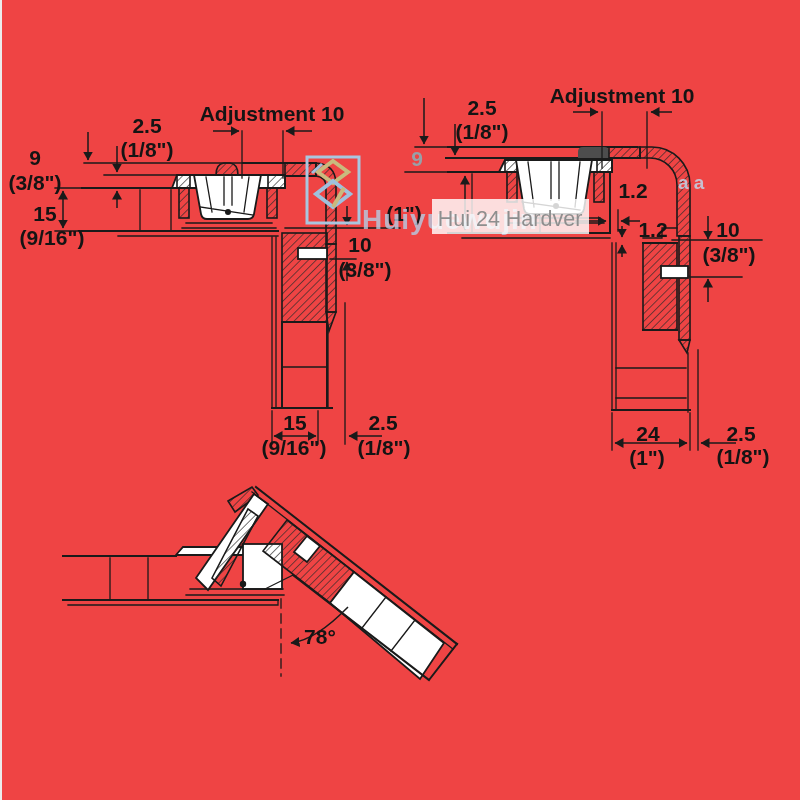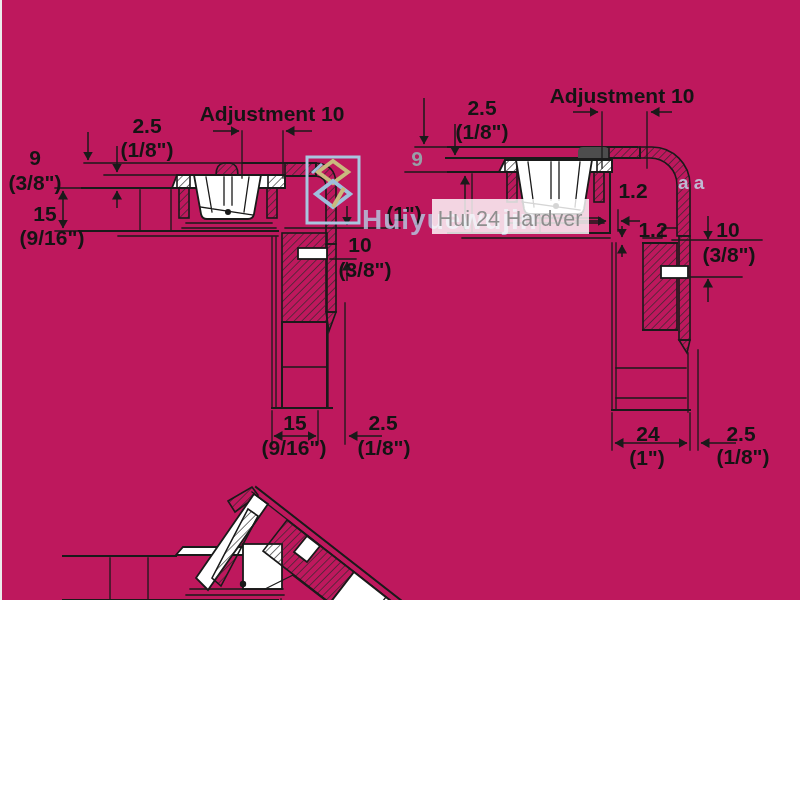--- a/index.html
+++ b/index.html
@@ -1,16 +1,16 @@
 <!DOCTYPE html>
 <html><head>
 <meta charset="utf-8">
 <style>
   html,body{margin:0;padding:0;background:#fff;}
-  #stage{position:relative;width:800px;height:600px;background:#be185d;overflow:hidden;
+  #stage{position:relative;width:800px;height:800px;background:#ef4444;overflow:hidden;
          font-family:"Liberation Sans",sans-serif;}
   svg{position:absolute;left:0;top:0;}
   .ln{stroke:#1a1a1a;stroke-width:2;fill:none;stroke-linecap:square;}
   .tn{stroke-width:1.3;}
   .dl{stroke:#1a1a1a;stroke-width:1.5;fill:none;}
   .hat{fill:url(#h);stroke:#1a1a1a;stroke-width:1.6;}
   .wht{fill:#ffffff;stroke:#1a1a1a;stroke-width:1.8;}
   .dim{font:bold 21px "Liberation Sans",sans-serif;fill:#141414;text-anchor:middle;}
   .dim-gray{fill:#98a0a8;}
   .wm-blue{font:bold 28px "Liberation Sans",sans-serif;fill:#b5cde5;opacity:.8;letter-spacing:1px;}

